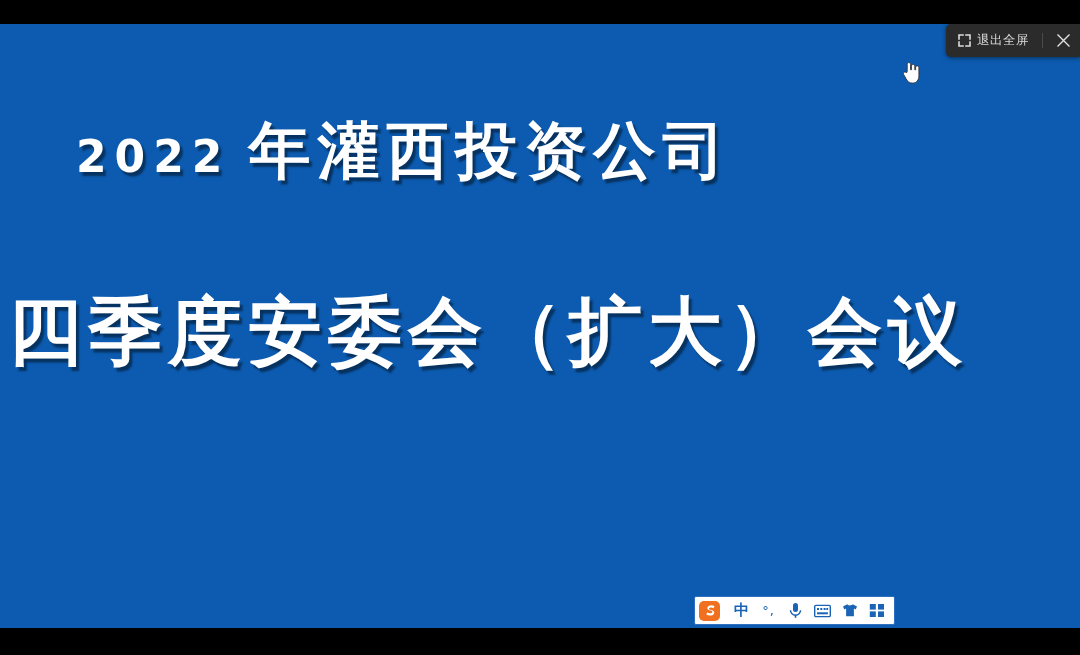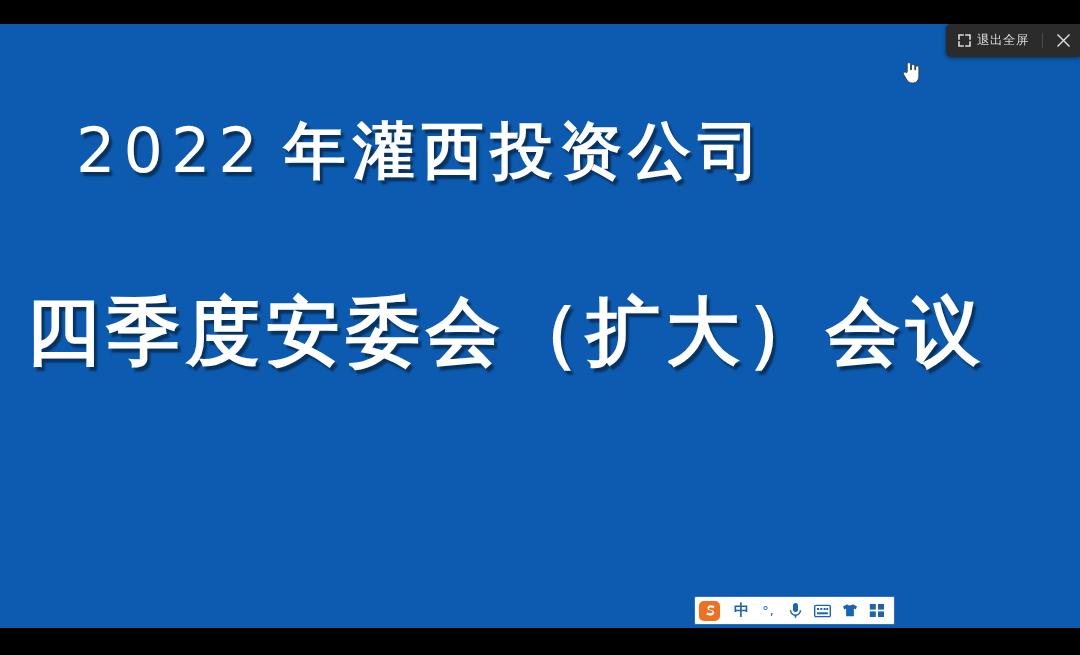--- a/index.html
+++ b/index.html
@@ -61,39 +61,38 @@
   }
 
   #title-line-1 {
     position: absolute;
     left: 76px;
     top: 96px;
     font-size: 62px;
     letter-spacing: 4px;
   }
   #title-line-1 .year {
-    font-weight: 400;
-    font-size: 62px;
+    font-weight: 700;
+    font-size: 44px;
     letter-spacing: 8px;
     padding-right: 18px;
     font-family: "DejaVu Sans", sans-serif;
   }
   #title-line-1 .zh {
     letter-spacing: 7px;
     font-family: Liberation Serif, serif;
   }
 
   #title-line-2 {
     position: absolute;
     left: 8px;
     top: 270px;
     font-size: 74px;
     letter-spacing: 6px;
     font-family: "DejaVu Sans", sans-serif;
-    margin-left: 18px;
   }
 
   
   #fullscreen-bar {
     position: absolute;
     right: 0;
     top: 24px;
     height: 33px;
     display: flex;
     align-items: center;

